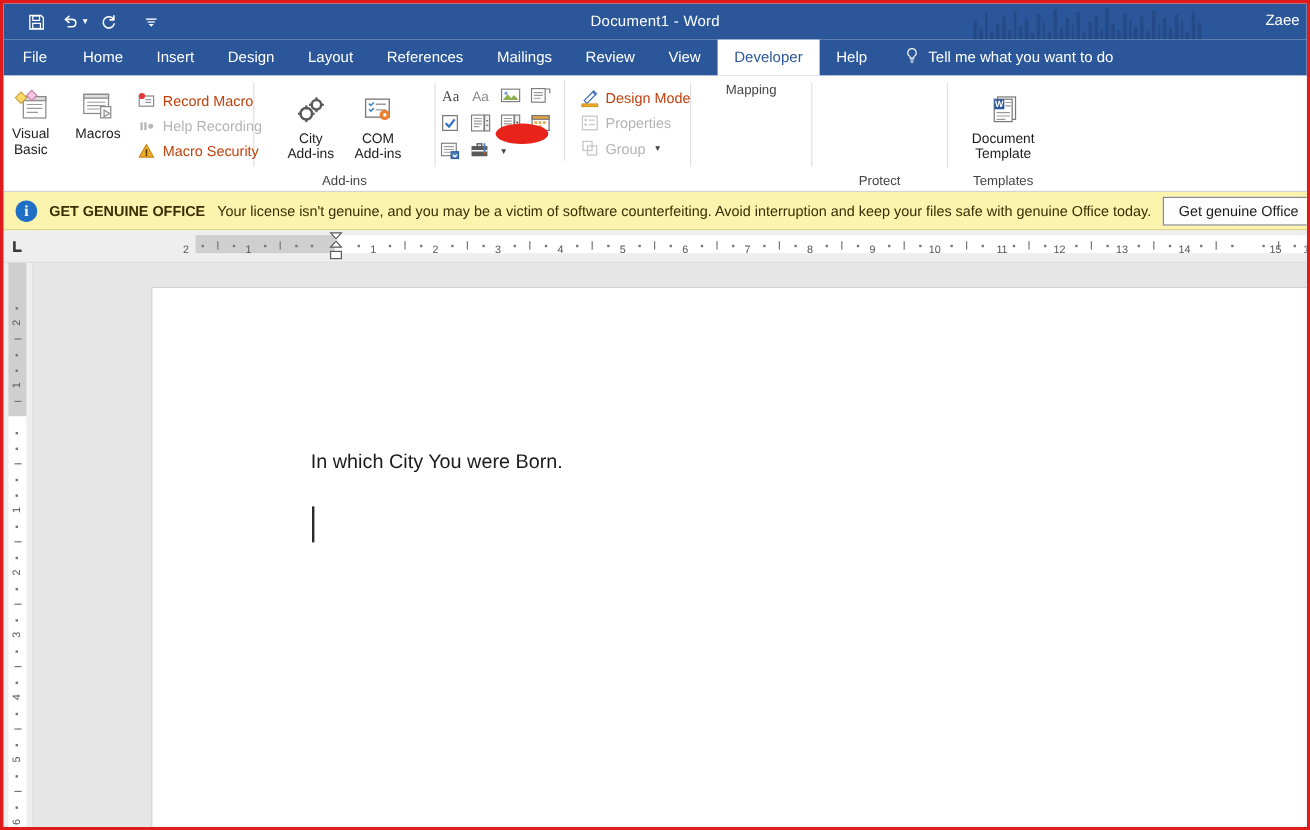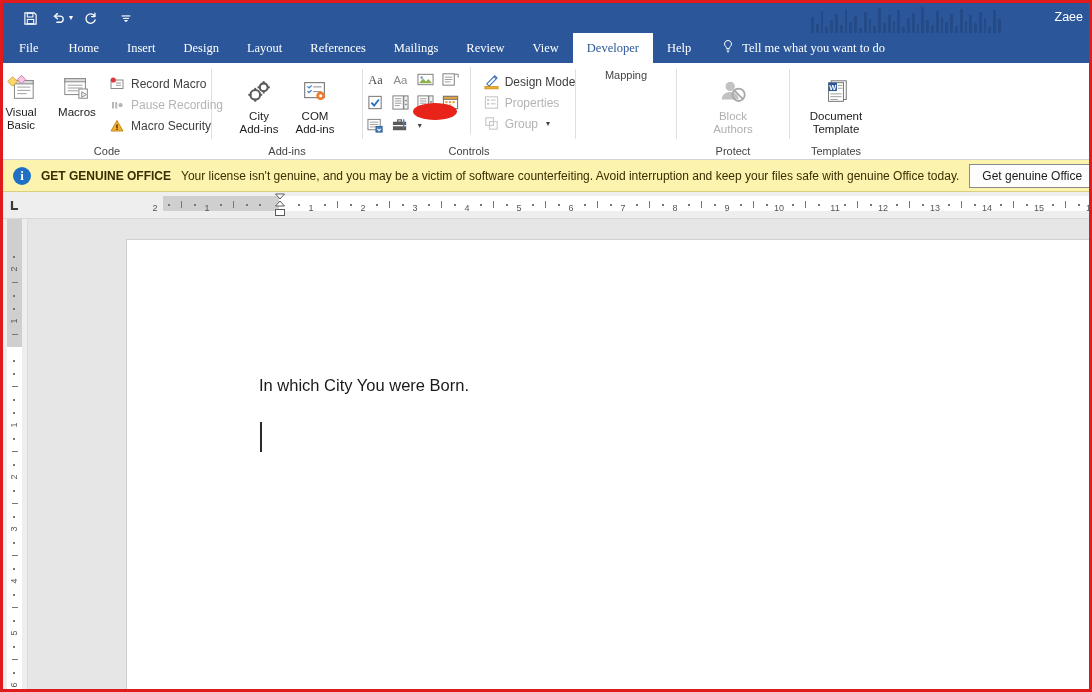--- a/index.html
+++ b/index.html
@@ -41,21 +41,20 @@
   .deco i{display:block;width:3px;background:#1f4178;}
   .user{
     position:absolute;right:6px;top:7px;color:#ffffff;font-size:12.5px;
     white-space:nowrap;
   }
 
   
   .tabstrip{
     height:30px;background:#2b579a;display:flex;align-items:stretch;
     position:relative;
-    font-family:Liberation Serif, serif;
   }
   .tab{
     display:flex;align-items:center;padding:0 14px;color:#ffffff;font-size:12.5px;
     white-space:nowrap;
   }
   .tab.file{padding:0 16px;}
   .tab.active{background:#ffffff;color:#2b579a;}
   .tellme{
     display:flex;align-items:center;gap:7px;color:#ffffff;font-size:12.5px;
     padding:0 10px 0 16px;white-space:nowrap;
@@ -80,21 +79,21 @@
 
   .bigbtn{
     width:56px;display:flex;flex-direction:column;align-items:center;
     padding-top:4px;font-size:11.5px;color:#1c1c1c;text-align:center;line-height:13px;
   }
   .bigbtn .ic{height:34px;display:flex;align-items:center;justify-content:center;}
   .bigbtn .lb{margin-top:1px;}
   .bigbtn.dis{color:#b0b0b0;}
 
   .smallrow{
-    display:flex;align-items:center;gap:5px;height:21px;font-size:12px;color:#404040;
+    display:flex;align-items:center;gap:5px;height:21px;font-size:12px;color:#c2410c;
     padding:0 4px;white-space:nowrap;
   }
   .smallrow.dis{color:#b4b4b4;}
   .smallrow .si{width:17px;height:17px;display:flex;align-items:center;justify-content:center;}
 
   .ctrlgrid{display:flex;flex-direction:column;gap:2px;padding:2px 2px 0 6px;}
   .ctrlrow{display:flex;gap:3px;align-items:center;}
   .cbtn{
     width:22px;height:21px;display:flex;align-items:center;justify-content:center;
   }
@@ -195,20 +194,21 @@
       </div>
       <div class="qat-btn" style="margin-left:8px">
         <svg width="14" height="14" viewBox="0 0 16 16">
             <rect x="3" y="5" width="10" height="1.3" fill="#fff"></rect>
             <rect x="4.6" y="7.8" width="6.8" height="1.2" fill="#fff"></rect>
             <path d="M5.6 10.4L8 12.8l2.4-2.4z" fill="#fff"></path>
           </svg>
       </div>
     </div>
 
+    <div class="title-text">Document1  -  Word</div>
 
     <div class="deco">
       <i style="height:16px"></i>
         <i style="height:9px"></i>
         <i style="height:22px"></i>
         <i style="height:6px"></i>
       <i style="height:13px"></i>
         <i style="height:19px"></i>
         <i style="height:8px"></i>
         <i style="height:24px"></i>
@@ -319,35 +319,34 @@
             <span>Record Macro</span>
           </div>
           <div class="smallrow dis">
             <span class="si">
               <svg width="16" height="16" viewBox="0 0 16 16">
                   <rect x="3" y="5" width="2" height="6.5" fill="#b8b8b8"></rect>
                   <rect x="6.2" y="5" width="2" height="6.5" fill="#b8b8b8"></rect>
                   <circle cx="11.6" cy="8.2" r="2.1" fill="#b8b8b8"></circle>
                 </svg>
             </span>
-            <span>Pause Recording</span>
+            <span>Help Recording</span>
           </div>
           <div class="smallrow">
             <span class="si">
               <svg width="16" height="16" viewBox="0 0 16 16">
                   <path d="M8 2.5l6 10.5H2z" fill="#f0ad2e" stroke="#c88b18" stroke-width="1" stroke-linejoin="round"></path>
                   <rect x="7.3" y="6.5" width="1.4" height="3.5" fill="#4a3000"></rect>
                   <rect x="7.3" y="10.6" width="1.4" height="1.4" fill="#4a3000"></rect>
                 </svg>
             </span>
             <span>Macro Security</span>
           </div>
         </div>
       </div>
-      <div class="glabel">Code</div>
     </div>
     <div class="gsep"></div>
 
     <div class="group" style="width:150px">
       <div class="gbody" style="padding-top:4px">
         <div class="bigbtn">
           <span class="ic">
             <svg width="30" height="30" viewBox="0 0 32 32">
               <g fill="none" stroke="#5a5a5a" stroke-width="2.2">
                 <circle cx="21" cy="11" r="4.2"></circle>
@@ -515,46 +514,32 @@
               <svg width="17" height="17" viewBox="0 0 18 18">
                   <rect x="3" y="3" width="8" height="8" fill="none" stroke="#c4c4c4" stroke-width="1.1"></rect>
                   <rect x="7" y="7" width="8" height="8" fill="none" stroke="#c4c4c4" stroke-width="1.1"></rect>
                 </svg>
             </span>
             <span>Group</span>
             <span class="dd">▾</span>
           </div>
         </div>
       </div>
-      <div class="glabel">Controls</div>
 
       <div class="redmark" style="left:50px;top:40px;width:44px;height:17px;"></div>
     </div>
     <div class="gsep"></div>
 
     <div class="group" style="width:100px">
       <div class="glabel">Mapping</div>
     </div>
     <div class="gsep"></div>
 
     <div class="group" style="width:112px">
       <div class="gbody" style="padding-top:4px">
-        <div class="bigbtn dis">
-          <span class="ic">
-            <svg width="30" height="28" viewBox="0 0 32 30">
-              <circle cx="13" cy="9" r="5" fill="#c2c2c2"></circle>
-              <path d="M4 23c0-5 4-8 9-8s9 3 9 8z" fill="#c2c2c2"></path>
-              <circle cx="22" cy="18" r="6.6" fill="none" stroke="#a8a8a8" stroke-width="2"></circle>
-              <line x1="17.6" y1="13.6" x2="26.4" y2="22.4" stroke="#a8a8a8" stroke-width="2"></line>
-            </svg>
-          </span>
-          <span class="lb">Block</span>
-          <span>Authors</span>
-          <span class="dd" style="position:absolute"></span>
-        </div>
       </div>
       <div class="glabel">Protect</div>
     </div>
     <div class="gsep"></div>
 
     <div class="group" style="width:92px">
       <div class="gbody" style="padding-top:4px">
         <div class="bigbtn" style="width:88px">
           <span class="ic">
             <svg width="30" height="28" viewBox="0 0 32 30">
@@ -603,21 +588,21 @@
       <span class="rtick" style="left:492px">5</span>
       <span class="rtick" style="left:544px">6</span>
       <span class="rtick" style="left:596px">7</span>
       <span class="rtick" style="left:648px">8</span>
       <span class="rtick" style="left:700px">9</span>
       <span class="rtick" style="left:752px">10</span>
       <span class="rtick" style="left:808px">11</span>
       <span class="rtick" style="left:856px">12</span>
       <span class="rtick" style="left:908px">13</span>
       <span class="rtick" style="left:960px">14</span>
-      <span class="rtick" style="left:1012px">15</span>
+      <span class="rtick" style="left:1036px">15</span>
       <span class="rtick" style="left:1064px">16</span>
 
       <span class="rdot" style="left:141px"></span>
         <span class="rpipe" style="left:154px"></span>
         <span class="rdot" style="left:167px"></span>
       <span class="rdot" style="left:193px"></span>
         <span class="rpipe" style="left:206px"></span>
         <span class="rdot" style="left:219px"></span>
       <span class="rdot" style="left:232px"></span>
         <span class="rdot" style="left:271px"></span>

